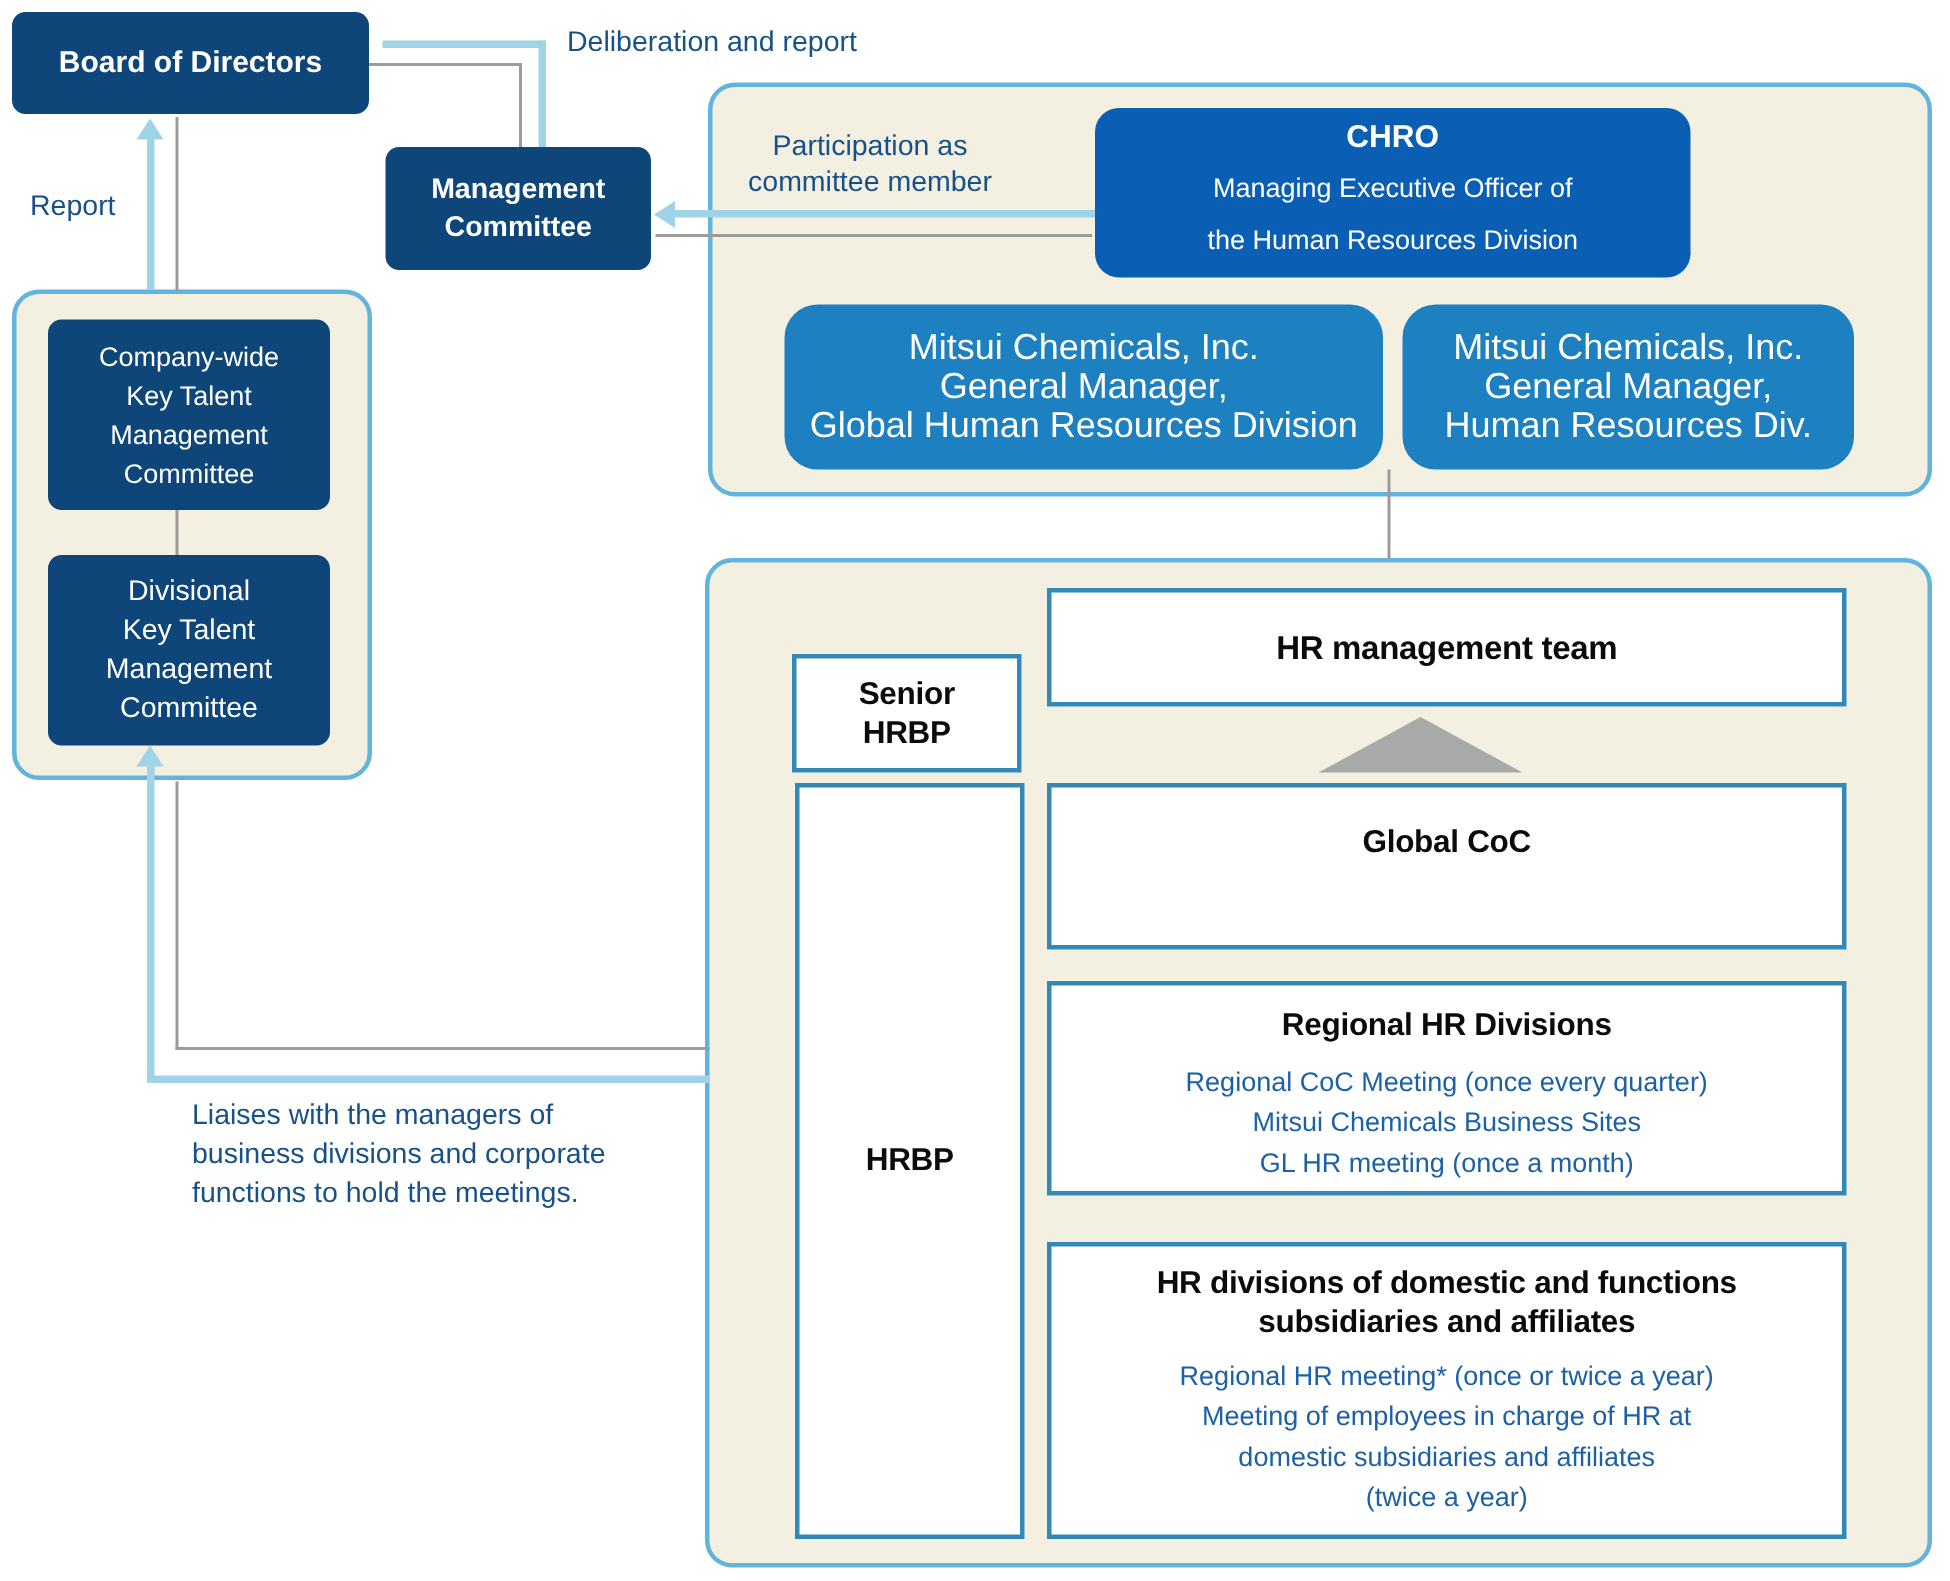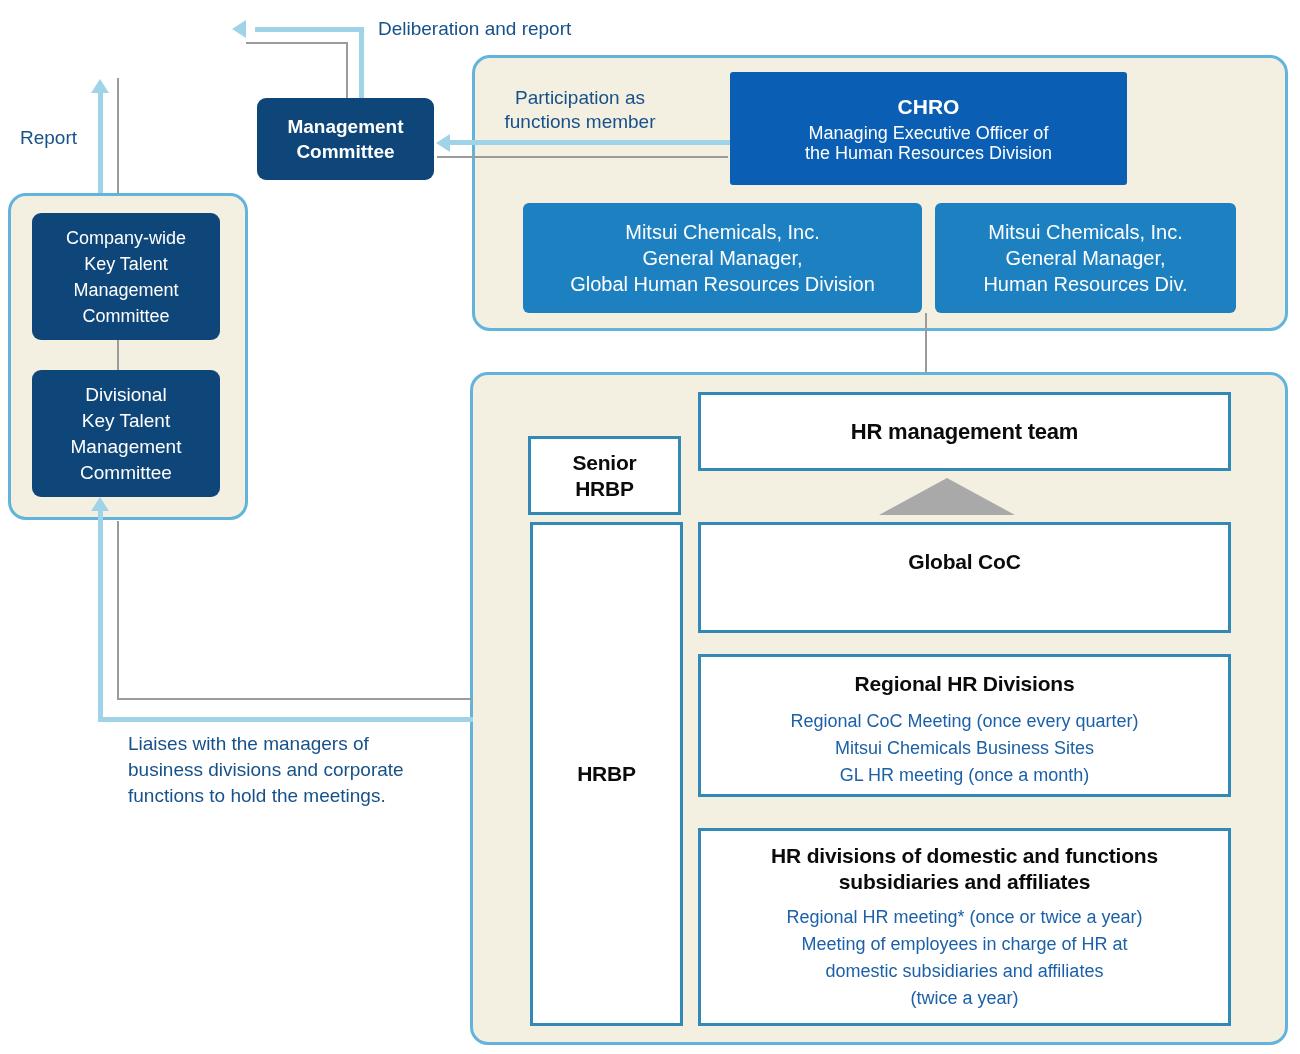--- a/index.html
+++ b/index.html
@@ -13,28 +13,28 @@
     position:absolute;background:#f3efe1;border:3px solid #62b4dc;
     border-radius:18px;box-sizing:border-box;z-index:1;
   }
   
   .navybox{
     position:absolute;background:#0e4679;color:#ffffff;border-radius:9px;
     display:flex;align-items:center;justify-content:center;text-align:center;
     box-sizing:border-box;z-index:4;
   }
   .bluebox{
-    position:absolute;background:#0a5fb4;color:#ffffff;border-radius:3px;
+    position:absolute;background:#0a5fb4;color:#ffffff;border-radius:16px;
     display:flex;flex-direction:column;align-items:center;justify-content:center;
     text-align:center;box-sizing:border-box;z-index:4;
   }
   .medbox{
-    position:absolute;background:#1d80c0;color:#ffffff;border-radius:6px;
+    position:absolute;background:#1d80c0;color:#ffffff;border-radius:22px;
     display:flex;align-items:center;justify-content:center;text-align:center;
-    font-size:20px;line-height:26px;box-sizing:border-box;z-index:4;
+    font-size:24px;line-height:26px;box-sizing:border-box;z-index:4;
   }
   .whitebox{
     position:absolute;background:#ffffff;border:3px solid #3389b5;
     box-sizing:border-box;z-index:4;text-align:center;
   }
   .whitebox.center{display:flex;align-items:center;justify-content:center;}
   .blackhead{font-weight:bold;color:#0b0b0b;font-size:21px;line-height:26px;letter-spacing:-0.2px;}
   .bodyblue{color:#1c60a8;font-size:18px;line-height:27px;}
   
   .line{position:absolute;z-index:3;}
@@ -70,29 +70,32 @@
   <div class="line lb" style="left:98px;top:717px;width:375px;height:5px;"></div>
   <div class="line gr" style="left:117px;top:521px;width:2px;height:179px;"></div>
   <div class="line gr" style="left:117px;top:698px;width:356px;height:2px;"></div>
 
   <div class="tri" style="left:436px;top:134px;border-top:9px solid transparent;border-bottom:9px solid transparent;border-right:14px solid #9fd3e7;"></div>
   <div class="line lb" style="left:449px;top:140px;width:282px;height:5px;"></div>
   <div class="line gr" style="left:437px;top:156px;width:291px;height:2px;"></div>
 
   <div class="line gr" style="left:925px;top:313px;width:2px;height:60px;"></div>
 
+  <div class="navybox" style="left:8px;top:8px;width:238px;height:68px;font-size:20px;font-weight:bold;">
+    <span class="preline">Board of Directors</span>
+  </div>
 
   <div class="navybox" style="left:257px;top:98px;width:177px;height:82px;font-size:19px;font-weight:bold;line-height:25px;">
     <span class="preline">Management
 Committee</span>
   </div>
 
   <div class="bluebox" style="left:730px;top:72px;width:397px;height:113px;">
     <div style="font-size:21px;font-weight:bold;margin-bottom:4px;">CHRO</div>
-    <div class="preline" style="font-size:18px;line-height:20px;">Managing Executive Officer of
+    <div class="preline" style="font-size:18px;line-height:35px;">Managing Executive Officer of
 the Human Resources Division</div>
   </div>
 
   <div class="medbox" style="left:523px;top:203px;width:399px;height:110px;">
     <span class="preline">Mitsui Chemicals, Inc.
 General Manager,
 Global Human Resources Division</span>
   </div>
   <div class="medbox" style="left:935px;top:203px;width:301px;height:110px;">
     <span class="preline">Mitsui Chemicals, Inc.
@@ -144,18 +147,18 @@
 subsidiaries and affiliates</div>
     <div class="bodyblue" style="margin-top:9px;">Regional HR meeting* (once or twice a year)</div>
     <div class="bodyblue preline">Meeting of employees in charge of HR at
 domestic subsidiaries and affiliates
 (twice a year)</div>
   </div>
 
   <div class="lbl" style="left:378px;top:18px;">Deliberation and report</div>
   <div class="lbl" style="left:20px;top:127px;">Report</div>
   <div class="lbl preline" style="left:480px;top:86px;width:200px;text-align:center;line-height:24px;z-index:5;">Participation as
-functions member</div>
+committee member</div>
   <div class="lbl preline" style="left:128px;top:731px;line-height:26px;">Liaises with the managers of
 business divisions and corporate
 functions to hold the meetings.</div>
 
 </div>
 
 </body></html>

